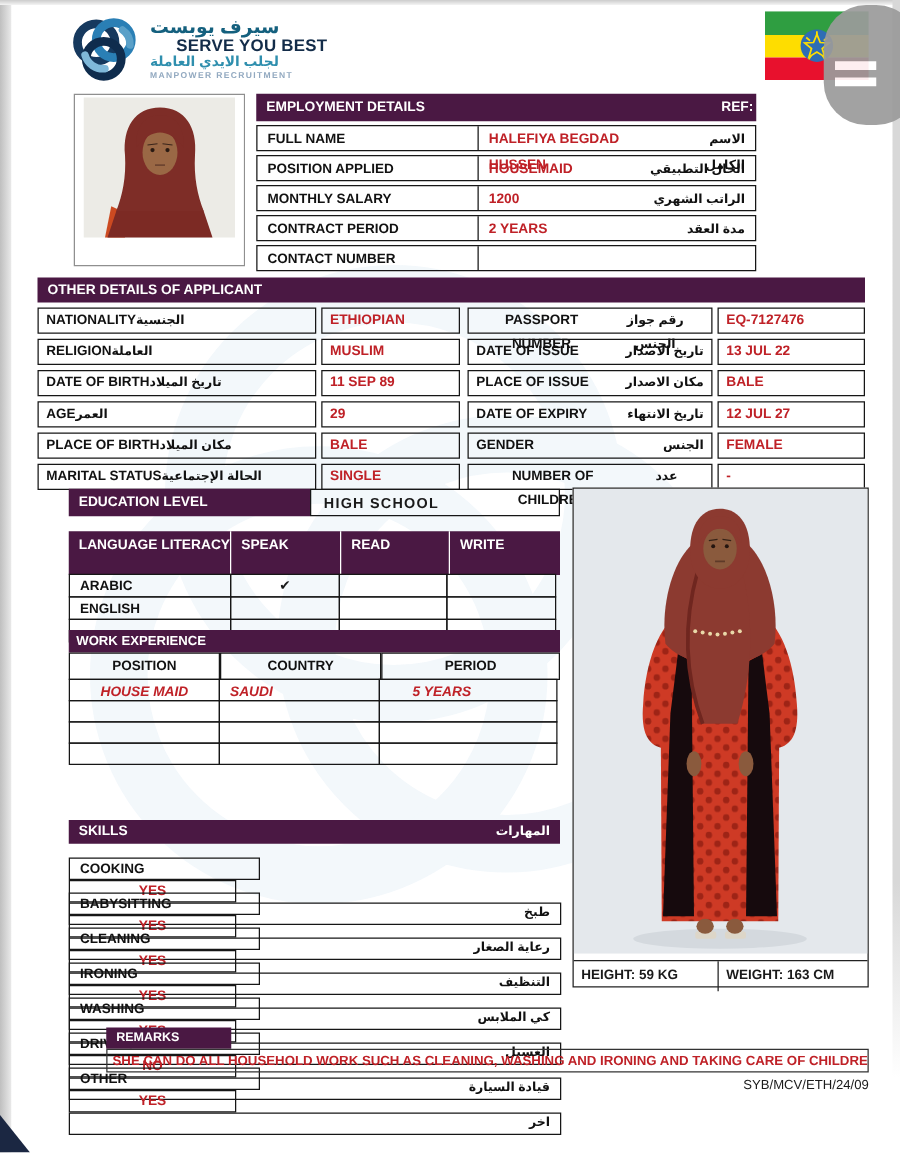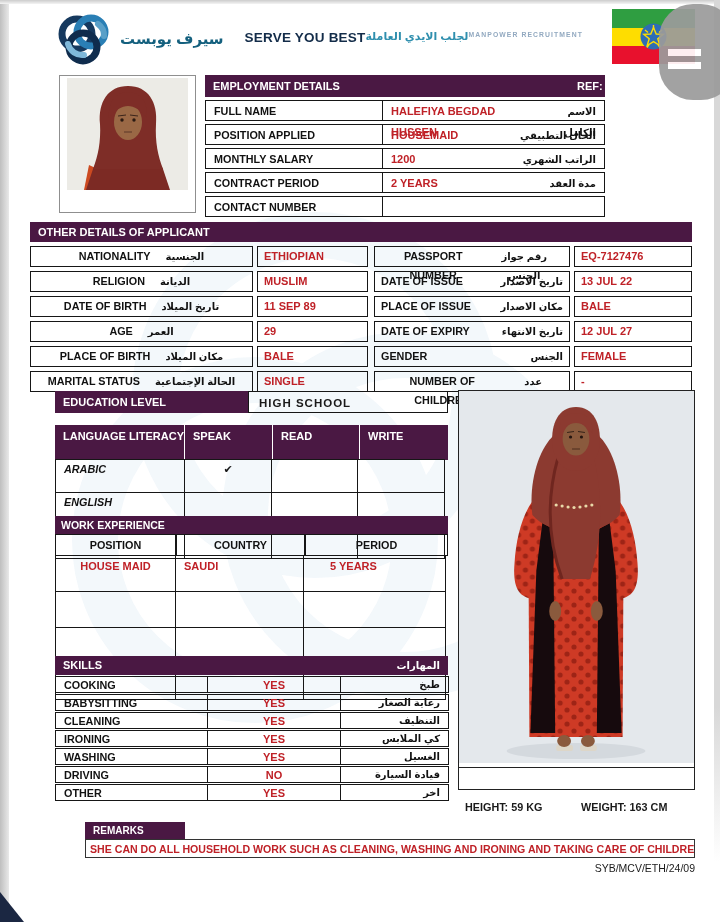--- a/index.html
+++ b/index.html
@@ -16,21 +16,21 @@
                border-top:30px solid transparent;border-left:24px solid #1b2742;z-index:6;}
 
   
   .watermark{position:absolute;left:60px;top:195px;width:560px;height:560px;
              opacity:.38;z-index:0;pointer-events:none;}
 
   .z{position:absolute;z-index:2;}
 
   
   .logo{left:54px;top:10px;display:flex;align-items:center;gap:8px;}
-  .logo-text{display:flex;flex-direction:row;line-height:1.08;}
+  .logo-text{display:flex;flex-direction:column;line-height:1.08;}
   .logo-ar{font-size:15px;font-weight:bold;color:#14607e;}
   .logo-en{font-size:13.5px;font-weight:bold;color:#132c49;letter-spacing:.2px;margin-left:21px;}
   .logo-ar2{font-size:11px;font-weight:bold;color:#2f8fae;}
   .logo-sub{font-size:6.8px;letter-spacing:1.1px;color:#96acc096;color:#92a9c0;font-weight:bold;}
 
   .flag{left:612px;top:9px;}
 
   
   .widget{position:absolute;left:659px;top:4px;width:76px;height:96px;
           background:#9b9b9b;border-radius:34px;opacity:.93;z-index:8;}
@@ -55,70 +55,70 @@
   .emp-row{display:flex;height:21px;line-height:21px;margin-top:3px;
            border:1px solid #161616;box-sizing:border-box;background:transparent;}
   .emp-label{width:177px;border-right:1px solid #161616;padding-left:8px;box-sizing:border-box;}
   .emp-val{flex:1;display:flex;justify-content:space-between;padding:0 8px;}
 
   
   .other{left:30px;top:222px;width:662px;}
   .oth-header{height:20px;line-height:20px;padding-left:8px;box-sizing:border-box;}
   .oth-row{display:flex;height:21px;line-height:19px;margin-top:4px;}
   .cell{border:1px solid #161616;box-sizing:border-box;background:transparent;}
-  .oth-l-label{width:223px;display:flex;justify-content:center;padding:0 6px;margin-right:4px;gap:15px;}
+  .oth-l-label{width:223px;display:flex;justify-content:flex-start;padding:0 6px;margin-right:4px;}
   .oth-l-val{width:111px;padding-left:6px;margin-right:6px;}
   .oth-r-label{width:196px;display:flex;justify-content:space-between;padding:0 6px;margin-right:4px;text-align:center;}
   .oth-r-val{flex:1;padding-left:6px;}
 
   
   .edu{left:55px;top:391px;width:393px;display:flex;height:22px;line-height:22px;}
   .edu-label{width:193px;padding-left:8px;box-sizing:border-box;}
   .edu-val{flex:1;border:1px solid #161616;box-sizing:border-box;
            font-weight:bold;font-size:11.5px;padding-left:10px;background:transparent;letter-spacing:1px;}
 
   
   .lang{left:55px;top:425px;width:393px;}
   .lang-hrow{display:flex;height:35px;line-height:23px;}
   .lang-hcell{padding-left:8px;box-sizing:border-box;border-right:1px solid #fff;}
   .lang-hcell:last-child{border-right:none;}
-  .lang-row{display:flex;height:34px;line-height:18px;margin-top:-1px;font-style:italic;}
+  .lang-row{display:flex;height:19px;line-height:18px;margin-top:-1px;}
   .lang-row .cell{margin-right:-1px;}
   .lc0{width:130px;padding-left:8px;}
   .lc{width:88px;text-align:center;font-size:11px;}
   .lc.mid{width:87px;}
 
   
-  .work{left:55px;top:516px;width:393px;}
+  .work{left:55px;top:504px;width:393px;}
   .work-bar{height:18px;line-height:18px;padding-left:6px;box-sizing:border-box;font-size:10.5px;}
   .work-hrow{display:flex;height:22px;line-height:21px;}
   .work-hrow .cell{text-align:center;}
-  .work-row{display:flex;height:37px;line-height:21px;margin-top:-1px;}
+  .work-row{display:flex;height:18px;line-height:21px;margin-top:-1px;font-style:italic;}
   .work-row .cell{margin-right:-1px;}
   .wc0{width:121px;text-align:center;}
   .wc1{width:129px;padding-left:8px;box-sizing:border-box;}
   .wc2{width:143px;padding-left:26px;box-sizing:border-box;}
   .work-hrow .wc1,.work-hrow .wc2{padding-left:0;}
 
   
   .skills{left:55px;top:656px;width:393px;}
   .sk-bar{height:19px;line-height:19px;display:flex;justify-content:space-between;
           padding:0 8px;box-sizing:border-box;}
-  .sk-row{display:flex;height:17px;line-height:16px;margin-top:1px;}
+  .sk-row{display:flex;height:17px;line-height:16px;margin-top:11px;flex-direction:column;}
   .sk-row .cell{margin-right:-1px;}
   .skc0{width:153px;padding-left:8px;box-sizing:border-box;}
   .skc1{width:134px;text-align:center;}
   .skc2{flex:1;text-align:right;padding-right:8px;box-sizing:border-box;}
 
   
   .photo-panel{left:458px;top:390px;width:237px;height:400px;border:1.5px solid #222;
                box-sizing:border-box;background:#fff;}
   .photo-area{width:100%;height:372px;}
   .hw-row{display:flex;height:24px;line-height:23px;border-top:1.5px solid #222;}
-  .hw-cell{font-weight:bold;font-size:10.8px;padding-left:6px;box-sizing:border-box;margin-top:28px;}
+  .hw-cell{font-weight:bold;font-size:10.8px;padding-left:6px;box-sizing:border-box;}
   .hw-cell.h{width:116px;border-right:1.5px solid #222;}
 
   
   .remarks{left:85px;top:822px;width:610px;}
   .rm-tab{width:100px;height:17px;line-height:17px;padding-left:8px;box-sizing:border-box;font-size:10px;}
   .rm-box{border:1.5px solid #333;height:19px;line-height:18px;box-sizing:border-box;
           font-weight:bold;font-size:10.6px;color:#bf2127;padding-left:4px;white-space:nowrap;overflow:hidden;}
 
   .footer{right:25px;top:862px;font-size:10.5px;color:#1a1a1a;}
 </style>
@@ -237,21 +237,21 @@
     <div class="cell oth-l-val red">ETHIOPIAN</div>
     <div class="cell oth-r-label">
         <span class="lbl">PASSPORT NUMBER</span>
         <span class="ar">رقم جواز الجنس</span>
       </div>
     <div class="cell oth-r-val red">EQ-7127476</div>
   </div>
   <div class="oth-row">
     <div class="cell oth-l-label">
         <span class="lbl">RELIGION</span>
-        <span class="ar">الديانة</span>
+        <span class="ar">العاملة</span>
       </div>
     <div class="cell oth-l-val red">MUSLIM</div>
     <div class="cell oth-r-label">
         <span class="lbl">DATE OF ISSUE</span>
         <span class="ar">تاريخ الاصدار</span>
       </div>
     <div class="cell oth-r-val red">13 JUL 22</div>
   </div>
   <div class="oth-row">
     <div class="cell oth-l-label">

